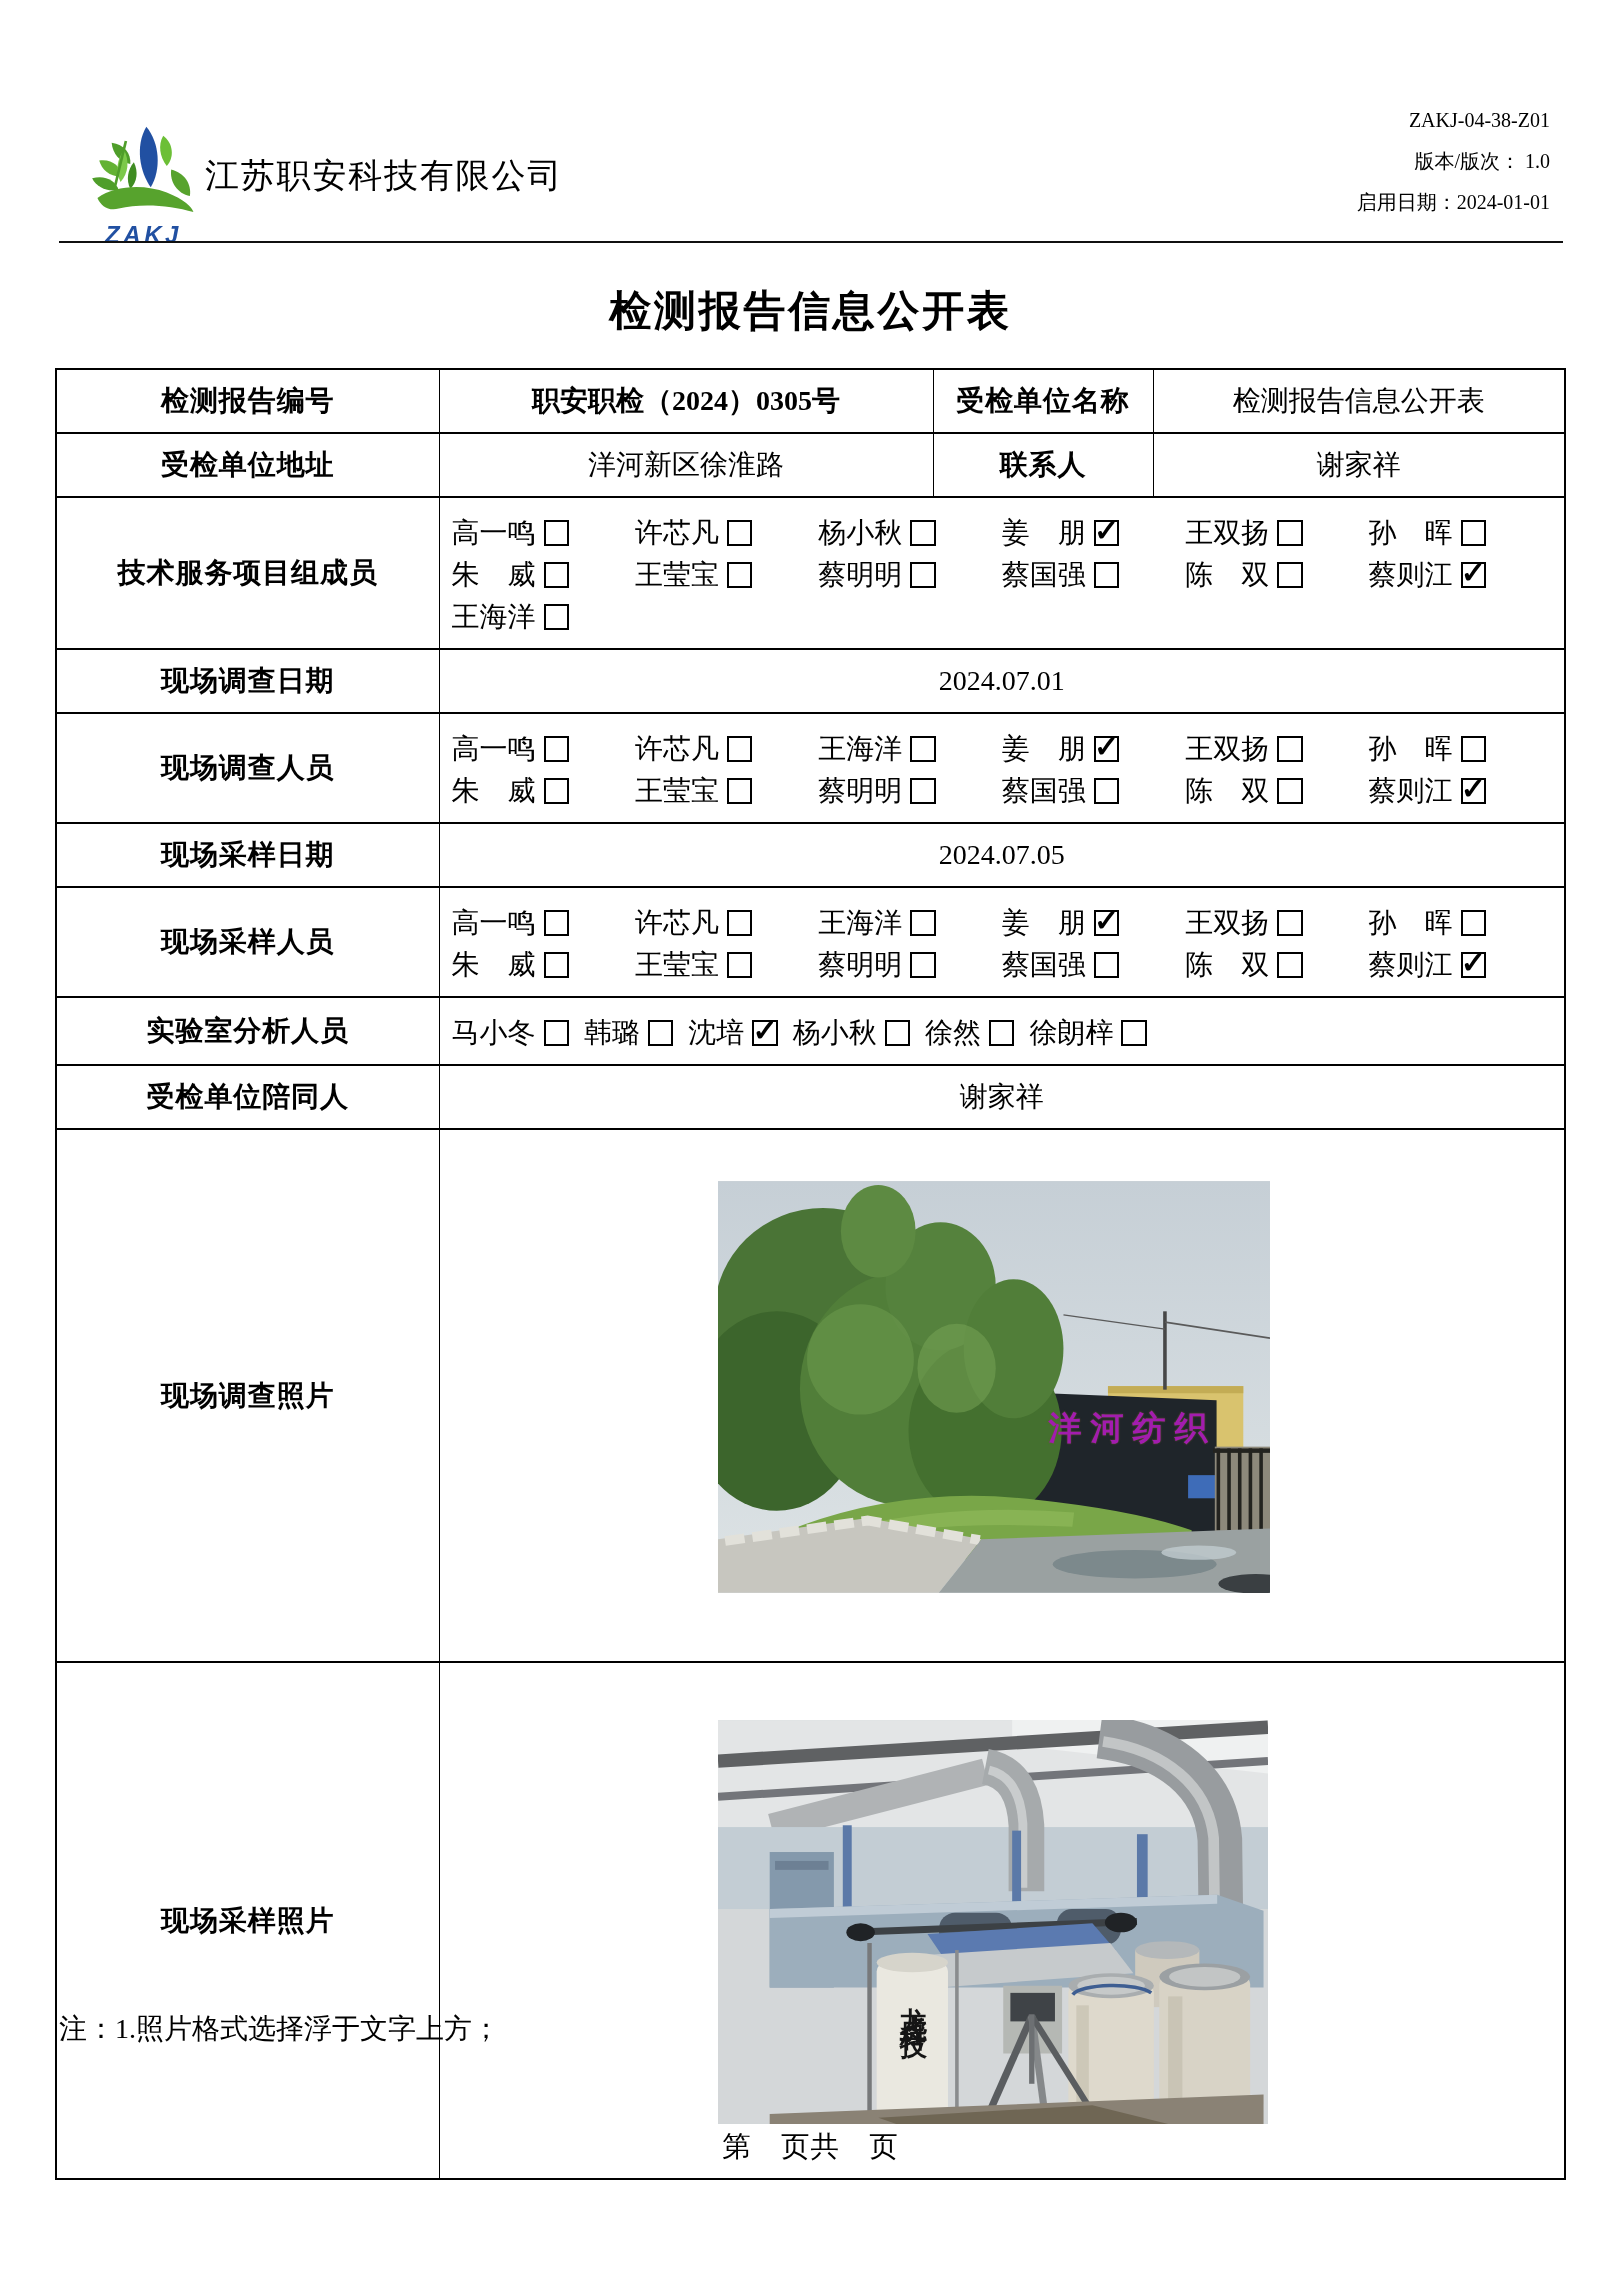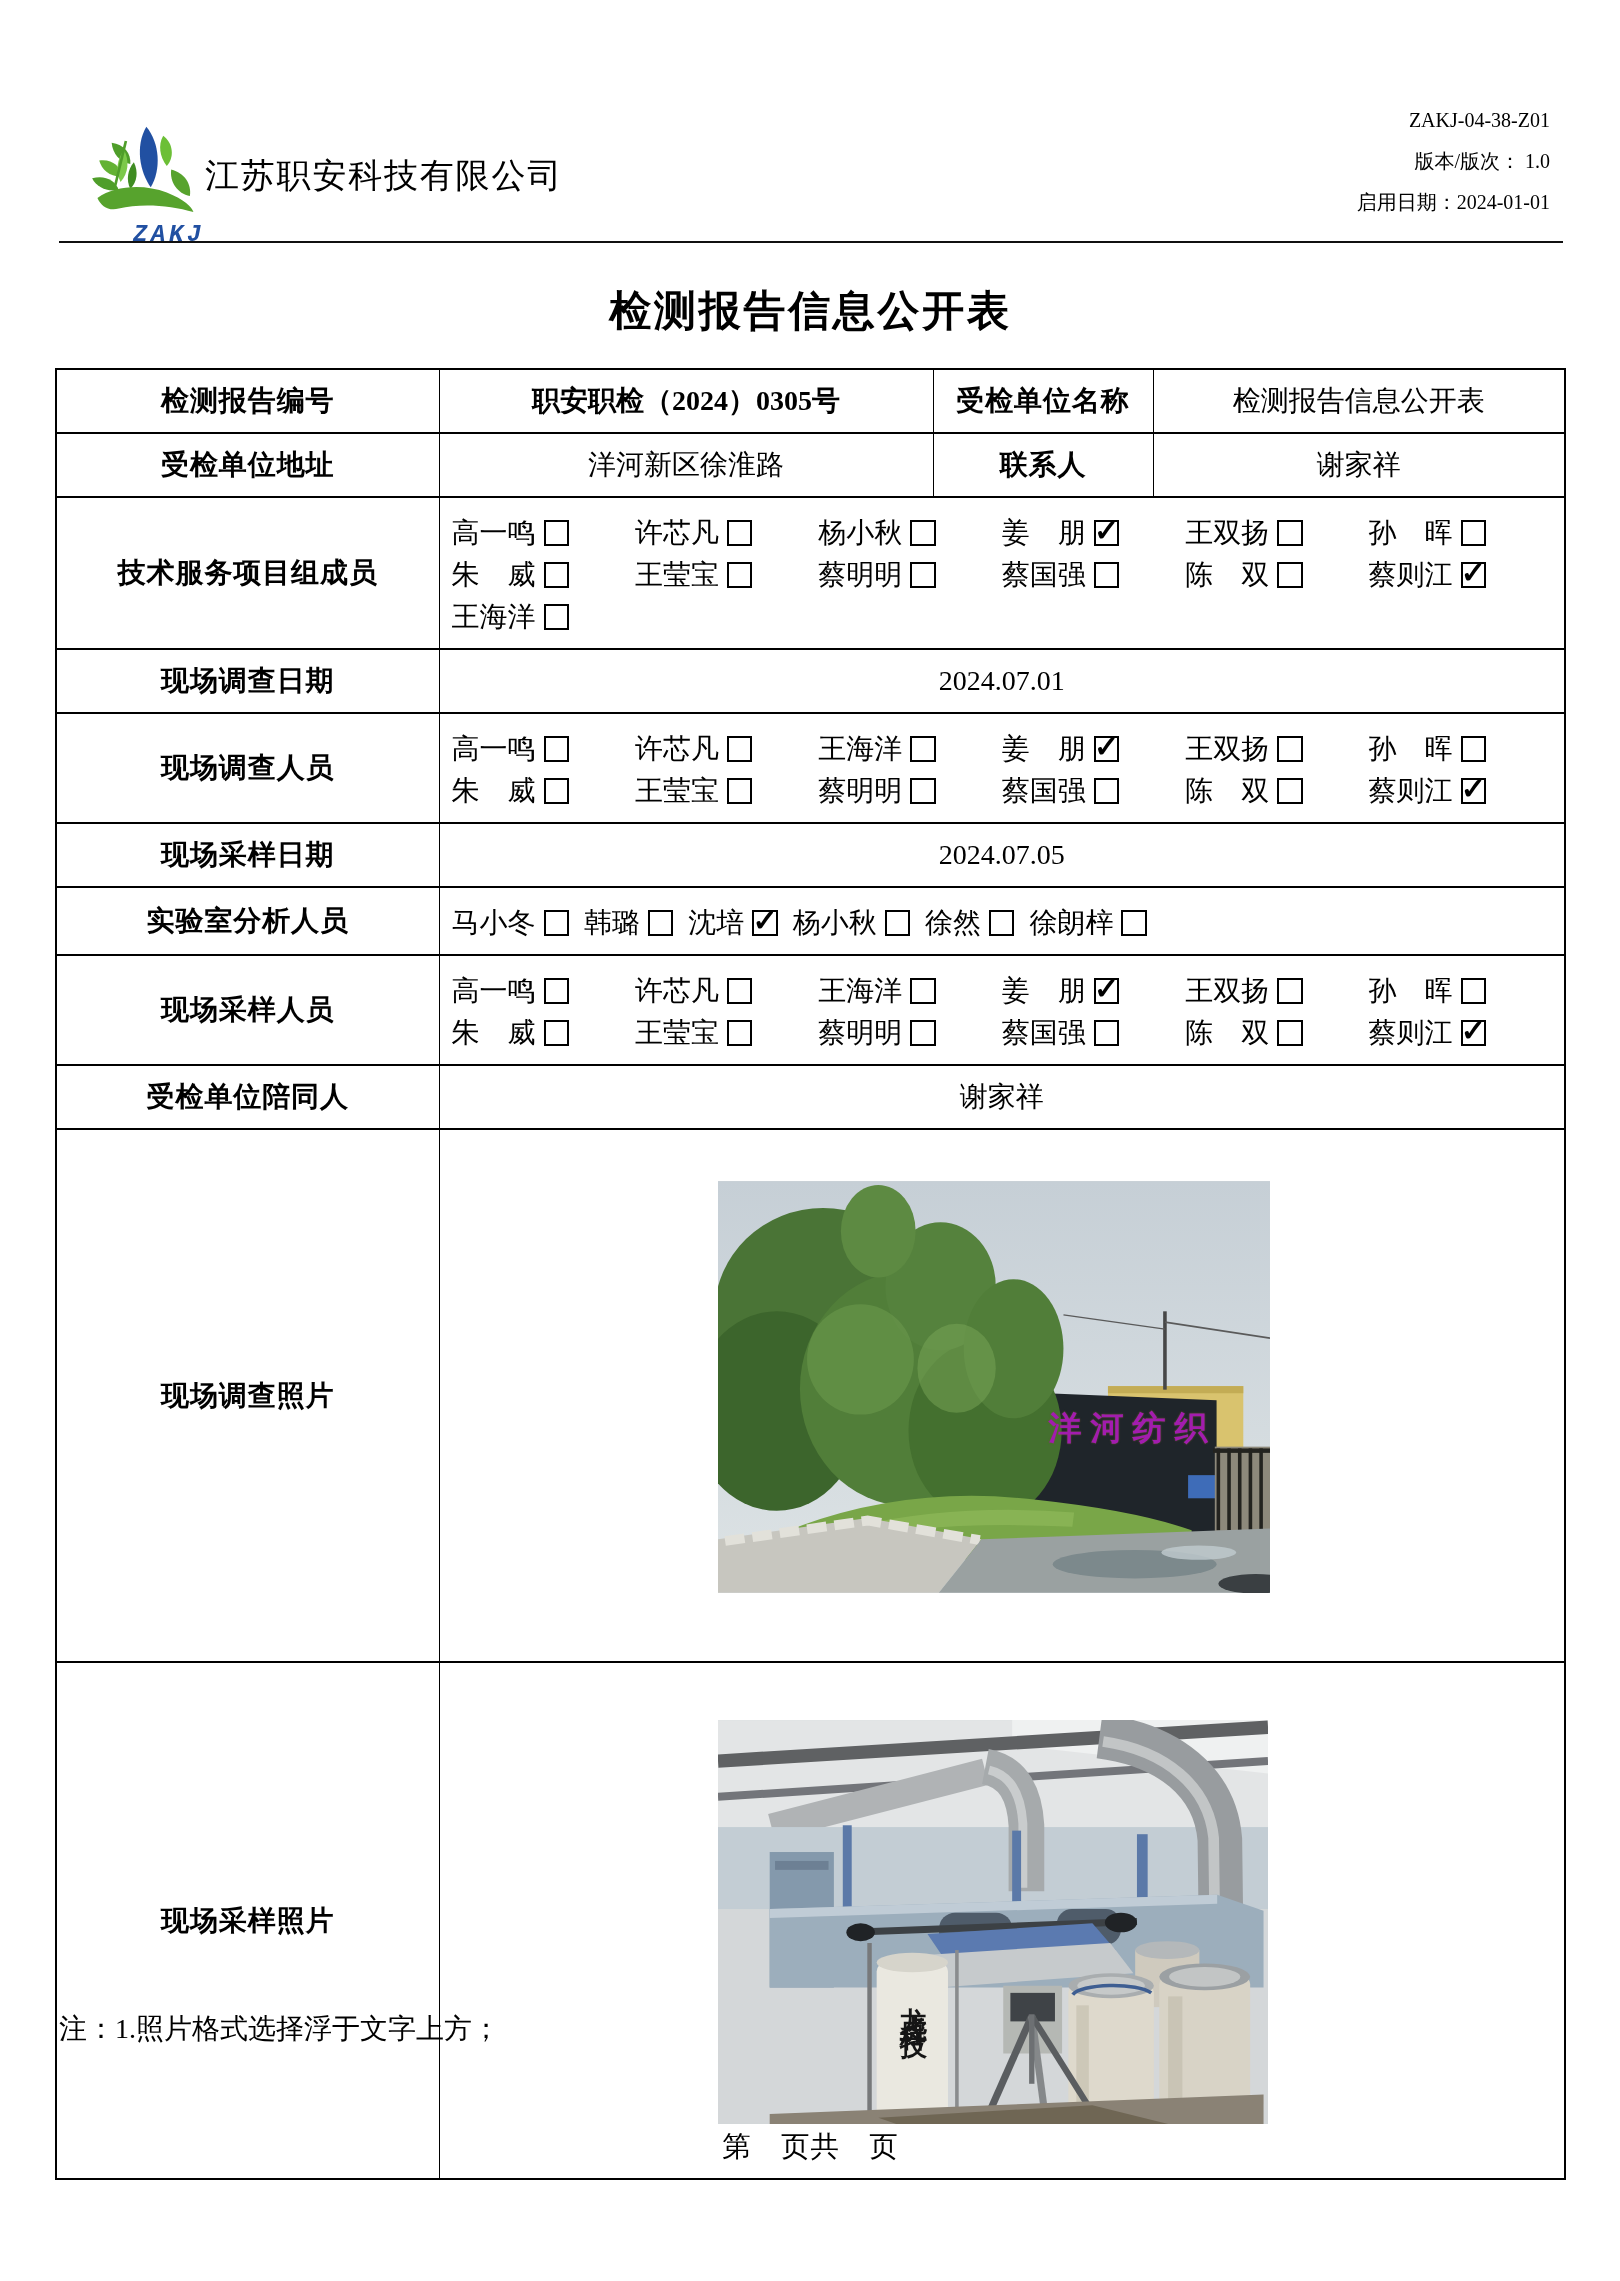--- a/index.html
+++ b/index.html
@@ -4,21 +4,21 @@
 <style>
   html,body { margin:0; padding:0; background:#888; }
   .page {
     position:relative; width:1621px; height:2281px; margin:0 auto;
     background:#ffffff; overflow:hidden;
     font-family:"Liberation Serif","DejaVu Serif",serif; color:#000;
   }
   
   .logo-box { position:absolute; left:85px; top:123px; width:120px; height:100px; }
   .logo-zakj { position:absolute; left:105px; top:221px; font-style:italic; font-weight:bold;
-    font-size:24px; letter-spacing:3.6px; color:#2150a2; font-family:Liberation Mono, monospace;margin-left:28px; }
+    font-size:24px; letter-spacing:3.6px; color:#2150a2; font-family:Liberation Sans, sans-serif; }
   .company-name { position:absolute; left:205px; top:153px; font-size:34px; letter-spacing:1.8px; }
   .hdr-right { position:absolute; right:71px; top:100px; text-align:right; font-size:20px; line-height:41px; }
   .hdr-rule { position:absolute; left:59px; width:1504px; top:241px; border-top:2.7px solid #101010; }
   
   .title { position:absolute; top:283px; left:0; width:100%; text-align:center;
     font-size:42px; font-weight:bold; letter-spacing:2.7px; }
   
   table.form { position:absolute; left:55px; top:368px; width:1509px;
     border-collapse:collapse; table-layout:fixed; }
   table.form { border:2.7px solid #000; }
@@ -261,20 +261,92 @@
               </span>
             </div>
         </td>
     </tr>
 
     <tr style="height:45px">
       <td class="lbl">现场采样日期</td>
       <td class="val" colspan="3">2024.07.05</td>
     </tr>
 
+    <tr style="height:90px">
+      <td class="lbl">现场采样人员</td>
+      <td class="names" colspan="3">
+
+          <div class="nline">
+
+              <span class="ng">
+                <span class="nm">高一鸣</span>
+                <span class="cb"></span>
+              </span>
+
+              <span class="ng">
+                <span class="nm">许芯凡</span>
+                <span class="cb"></span>
+              </span>
+
+              <span class="ng">
+                <span class="nm">王海洋</span>
+                <span class="cb"></span>
+              </span>
+
+              <span class="ng">
+                <span class="nm">姜　朋</span>
+                <span class="cb checked"></span>
+              </span>
+
+              <span class="ng">
+                <span class="nm">王双扬</span>
+                <span class="cb"></span>
+              </span>
+
+              <span class="ng">
+                <span class="nm">孙　晖</span>
+                <span class="cb"></span>
+              </span>
+            </div>
+
+          <div class="nline">
+
+              <span class="ng">
+                <span class="nm">朱　威</span>
+                <span class="cb"></span>
+              </span>
+
+              <span class="ng">
+                <span class="nm">王莹宝</span>
+                <span class="cb"></span>
+              </span>
+
+              <span class="ng">
+                <span class="nm">蔡明明</span>
+                <span class="cb"></span>
+              </span>
+
+              <span class="ng">
+                <span class="nm">蔡国强</span>
+                <span class="cb"></span>
+              </span>
+
+              <span class="ng">
+                <span class="nm">陈　双</span>
+                <span class="cb"></span>
+              </span>
+
+              <span class="ng">
+                <span class="nm">蔡则江</span>
+                <span class="cb checked"></span>
+              </span>
+            </div>
+        </td>
+    </tr>
+
     <tr style="height:43px">
       <td class="lbl">实验室分析人员</td>
       <td class="names lab" colspan="3">
         <div class="nline">
 
             <span class="ng">
                 <span class="nm">马小冬</span>
                 <span class="cb"></span>
               </span>
 
@@ -297,92 +369,20 @@
                 <span class="nm">徐然</span>
                 <span class="cb"></span>
               </span>
 
             <span class="ng">
                 <span class="nm">徐朗梓</span>
                 <span class="cb"></span>
               </span>
           </div>
       </td>
-    </tr>
-
-    <tr style="height:90px">
-      <td class="lbl">现场采样人员</td>
-      <td class="names" colspan="3">
-
-          <div class="nline">
-
-              <span class="ng">
-                <span class="nm">高一鸣</span>
-                <span class="cb"></span>
-              </span>
-
-              <span class="ng">
-                <span class="nm">许芯凡</span>
-                <span class="cb"></span>
-              </span>
-
-              <span class="ng">
-                <span class="nm">王海洋</span>
-                <span class="cb"></span>
-              </span>
-
-              <span class="ng">
-                <span class="nm">姜　朋</span>
-                <span class="cb checked"></span>
-              </span>
-
-              <span class="ng">
-                <span class="nm">王双扬</span>
-                <span class="cb"></span>
-              </span>
-
-              <span class="ng">
-                <span class="nm">孙　晖</span>
-                <span class="cb"></span>
-              </span>
-            </div>
-
-          <div class="nline">
-
-              <span class="ng">
-                <span class="nm">朱　威</span>
-                <span class="cb"></span>
-              </span>
-
-              <span class="ng">
-                <span class="nm">王莹宝</span>
-                <span class="cb"></span>
-              </span>
-
-              <span class="ng">
-                <span class="nm">蔡明明</span>
-                <span class="cb"></span>
-              </span>
-
-              <span class="ng">
-                <span class="nm">蔡国强</span>
-                <span class="cb"></span>
-              </span>
-
-              <span class="ng">
-                <span class="nm">陈　双</span>
-                <span class="cb"></span>
-              </span>
-
-              <span class="ng">
-                <span class="nm">蔡则江</span>
-                <span class="cb checked"></span>
-              </span>
-            </div>
-        </td>
     </tr>
 
     <tr style="height:43px">
       <td class="lbl">受检单位陪同人</td>
       <td class="val" colspan="3">谢家祥</td>
     </tr>
 
     <tr style="height:533px">
       <td class="lbl">现场调查照片</td>
       <td class="photocell" colspan="3">

